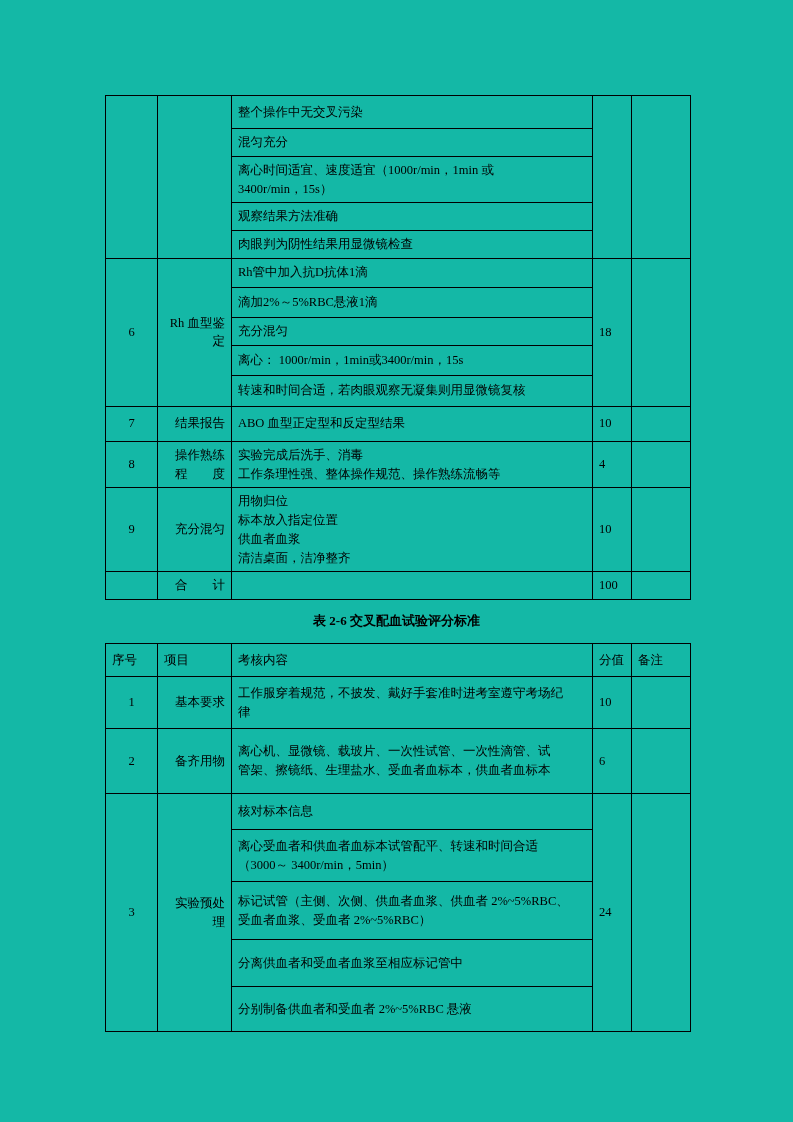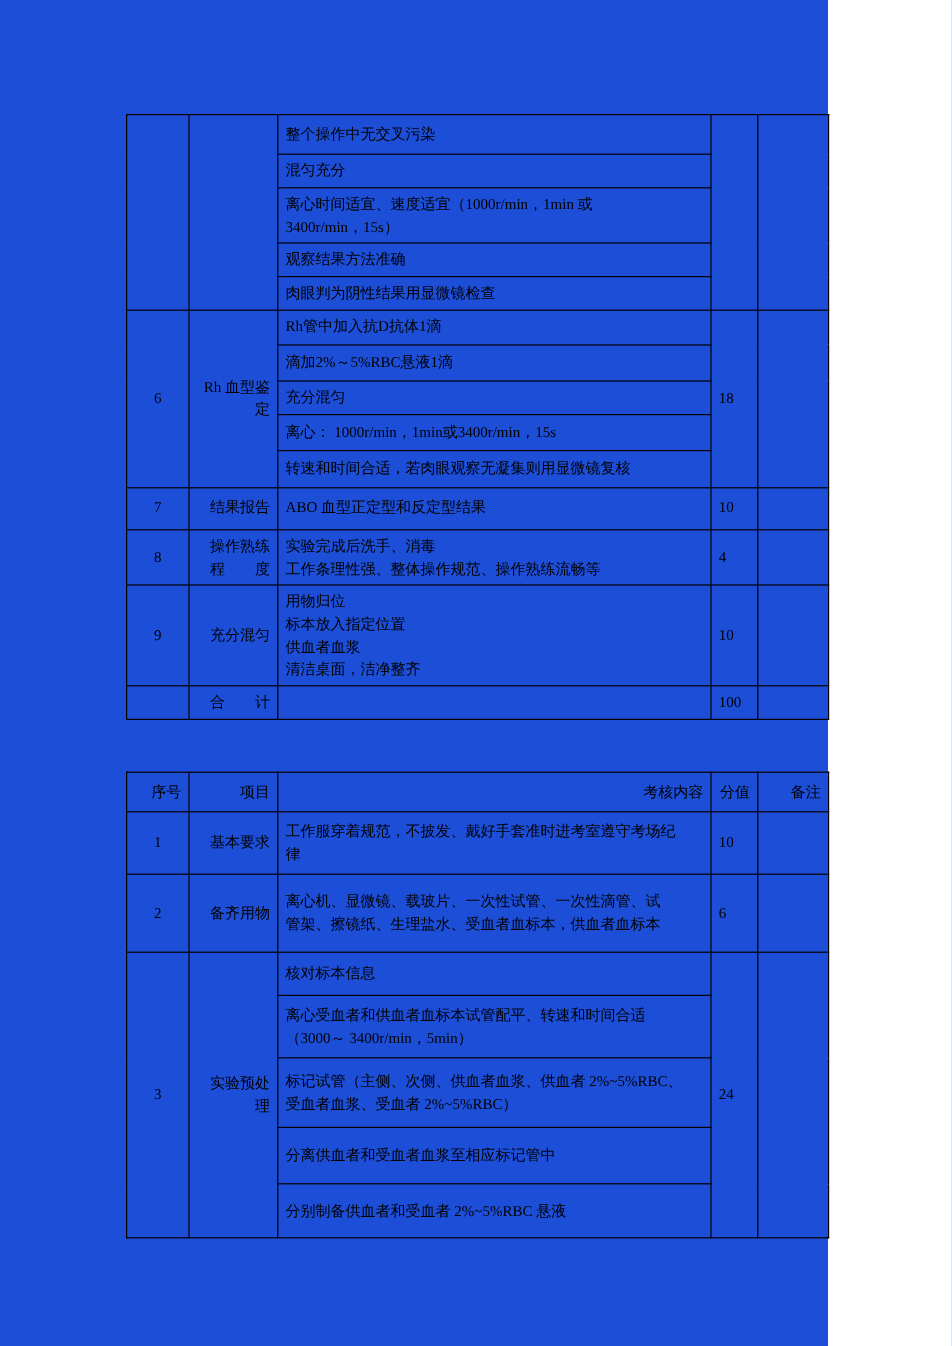--- a/index.html
+++ b/index.html
@@ -2,42 +2,42 @@
 <html><head>
 <meta charset="utf-8">
 <style>
   html,body{margin:0;padding:0;background:#ffffff;}
   body{
     width:793px;height:1122px;
     font-family:"Liberation Serif","DejaVu Serif",serif;
     color:#000;
     position:relative;
   }
-  .page{position:relative;width:690px;height:1122px;background:#1d4ed8;}
+  .page{position:relative;width:793px;height:1122px;background:#14b8a6;}
   table.tbl{
     border-collapse:collapse;
     table-layout:fixed;
     width:585px;
     font-size:12.5px;
     line-height:1.5;
   }
   table.tbl td{
     border:1px solid #000;
     padding:4px 6px;
     vertical-align:middle;
     white-space:pre-line;
     word-break:break-all;
     overflow:hidden;
   }
   td.c-num{text-align:center;}
   td.c-item{text-align:right;}
   td.c-content{text-align:left;}
   td.c-score{text-align:left;padding:4px 2px;}
   td.c-note{text-align:center;}
-  td.c-header{text-align:right;}
+  td.c-header{text-align:left;}
   #table1{position:absolute;left:105px;top:95px;}
   #table2-title{
     position:absolute;left:0;top:612px;width:793px;
     text-align:center;font-weight:bold;font-size:13px;
   }
   #table2{position:absolute;left:105px;top:643px;}
 </style>
 </head>
 <body>
 
@@ -126,20 +126,21 @@
       <tr style="height:24px">
         <td class="c-num"></td>
         <td class="c-item">合　　计</td>
         <td class="c-content"></td>
         <td class="c-score">100</td>
         <td class="c-note"></td>
       </tr>
     </tbody>
   </table>
 
+  <div id="table2-title">表 2-6 交叉配血试验评分标准</div>
 
   <table class="tbl" id="table2">
     <colgroup>
       <col style="width:52px">
         <col style="width:74px">
         <col style="width:361px">
         <col style="width:39px">
         <col style="width:59px">
     </colgroup>
     <tbody>

